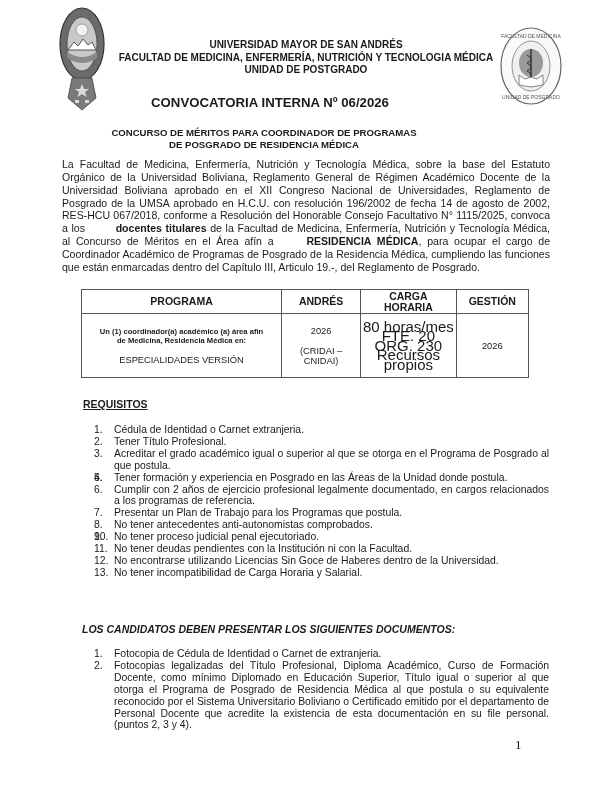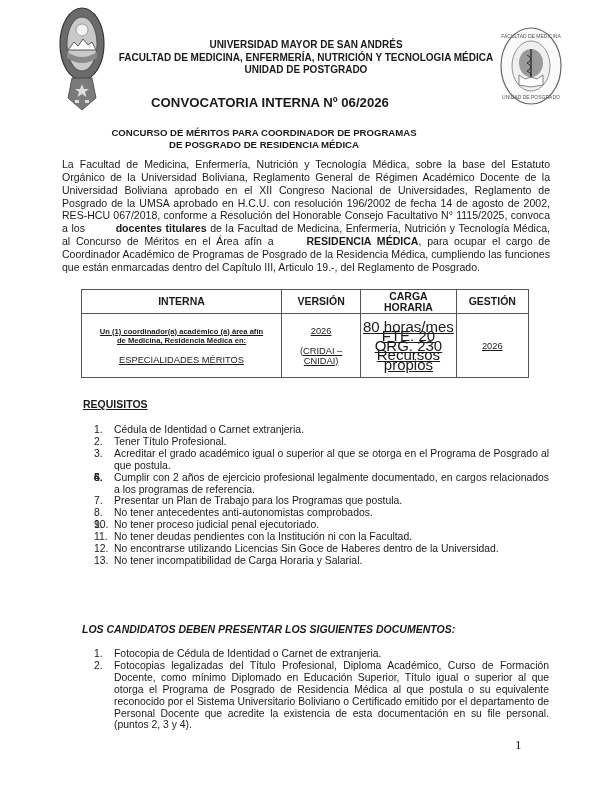--- a/index.html
+++ b/index.html
@@ -9,21 +9,21 @@
   .center { text-align: center; }
   .hdr { font-weight: bold; font-size: 10px; line-height: 12.6px; left: 0; width: 612px; top: 39px; }
   .hdr div { white-space: nowrap; }
   .conv { font-weight: bold; font-size: 13.2px; top: 95px; left: 0; width: 540px; }
   .sub { font-weight: bold; font-size: 9.6px; line-height: 11.5px; top: 127px; left: 0; width: 528px; }
   .para { left: 62px; width: 488px; top: 158px; font-size: 10.55px; line-height: 12.85px; text-align: justify; text-align-last: left; }
   .para b { font-weight: bold; margin-left: 27px; }
   table.prog { position: absolute; left: 81px; top: 289px; width: 448px; border-collapse: collapse; }
   table.prog th, table.prog td { border: 1px solid #555; padding: 0; text-align: center; vertical-align: middle; }
   table.prog th { font-weight: bold; font-size: 10.5px; line-height: 11px; height: 23px; }
-  table.prog td { height: 63px; font-size: 9.3px; text-decoration: underline; }
+  table.prog td { height: 63px; font-size: 9.3px; }
   .c1 { width: 202px; } .c2 { width: 79px; } .c3 { width: 95px; } .c4 { width: 72px; }
   .small-b { font-weight: bold; font-size: 7.6px; line-height: 9.5px; }
   .spec { font-size: 9.3px; margin-top: 9px; }
   .ver-a { font-size: 9.3px; } .ver-b { font-size: 9.3px; margin-top: 10px; }
   .carga { font-size: 15px; line-height: 9.5px; }
   .sec-title { font-weight: bold; font-size: 10.5px; left: 83px; text-align: center; }
   .req-title { top: 398px; text-decoration: underline; }
   ol.req { position: absolute; left: 96px; width: 453px; top: 424px; margin: 0; padding: 0; list-style: none;
            font-size: 10.4px; line-height: 11.9px; }
   ol.req li { position: relative; padding-left: 18px; text-align: justify; }
@@ -79,35 +79,35 @@
 <div class="abs sub center">
   <div>CONCURSO DE MÉRITOS PARA COORDINADOR DE PROGRAMAS</div>
   <div>DE POSGRADO DE RESIDENCIA MÉDICA</div>
 </div>
 
 <div class="abs para"><span>La Facultad de Medicina, Enfermería, Nutrición y Tecnología Médica, sobre la base del Estatuto Orgánico de la Universidad Boliviana, Reglamento General de Régimen Académico Docente de la Universidad Boliviana aprobado en el XII Congreso Nacional de Universidades, Reglamento de Posgrado de la UMSA aprobado en H.C.U. con resolución 196/2002 de fecha 14 de agosto de 2002, RES-HCU 067/2018, conforme a Resolución del Honorable Consejo Facultativo N° 1115/2025, convoca a los </span><b>docentes titulares</b><span> de la Facultad de Medicina, Enfermería, Nutrición y Tecnología Médica, al Concurso de Méritos en el Área afín a </span><b>RESIDENCIA MÉDICA</b><span>, para ocupar el cargo de Coordinador Académico de Programas de Posgrado de la Residencia Médica, cumpliendo las funciones que están enmarcadas dentro del Capítulo III, Articulo 19.-, del Reglamento de Posgrado.</span></div>
 
 <table class="prog">
   <thead>
     <tr>
-      <th class="c1">INTERNA</th>
-      <th class="c2">VERSIÓN</th>
+      <th class="c1">PROGRAMA</th>
+      <th class="c2">ANDRÉS</th>
       <th class="c3">
         <div>CARGA</div>
         <div>HORARIA</div>
       </th>
       <th class="c4">GESTIÓN</th>
     </tr>
   </thead>
   <tbody>
     <tr>
       <td>
         <div class="small-b">Un (1) coordinador(a) académico (a) área afín</div>
         <div class="small-b">de Medicina, Residencia Médica en:</div>
-        <div class="spec">ESPECIALIDADES MÉRITOS</div>
+        <div class="spec">ESPECIALIDADES VERSIÓN</div>
       </td>
       <td>
         <div class="ver-a">2026</div>
         <div class="ver-b">(CRIDAI – CNIDAI)</div>
       </td>
       <td>
         <div class="carga">80 horas/mes</div>
         <div class="carga s">FTE. 20 ORG. 230</div>
         <div class="carga s">Recursos propios</div>
       </td>
@@ -115,21 +115,21 @@
     </tr>
   </tbody>
 </table>
 
 <div class="abs sec-title req-title">REQUISITOS</div>
 <ol class="req">
   <li><span class="num">1.</span><span>Cédula de Identidad o Carnet extranjeria.</span></li>
   <li><span class="num">2.</span><span>Tener Título Profesional.</span></li>
   <li class="j"><span class="num">3.</span><span>Acreditar el grado académico igual o superior al que se otorga en el Programa de Posgrado al que postula.</span></li>
   <li><span class="num">4.</span></li>
-  <li><span class="num">5.</span></li>
+  <li><span class="num">5.</span><span>Tener formación y experiencia en Posgrado en las Áreas de la Unidad donde postula.</span></li>
   <li class="j"><span class="num">6.</span><span>Cumplir con 2 años de ejercicio profesional legalmente documentado, en cargos relacionados a los programas de referencia.</span></li>
   <li><span class="num">7.</span><span>Presentar un Plan de Trabajo para los Programas que postula.</span></li>
   <li><span class="num">8.</span><span>No tener antecedentes anti-autonomistas comprobados.</span></li>
   <li><span class="num">9.</span></li>
   <li><span class="num">10.</span><span>No tener proceso judicial penal ejecutoriado.</span></li>
   <li><span class="num">11.</span><span>No tener deudas pendientes con la Institución ni con la Facultad.</span></li>
   <li><span class="num">12.</span><span>No encontrarse utilizando Licencias Sin Goce de Haberes dentro de la Universidad.</span></li>
   <li><span class="num">13.</span><span>No tener incompatibilidad de Carga Horaria y Salarial.</span></li>
 </ol>
 

